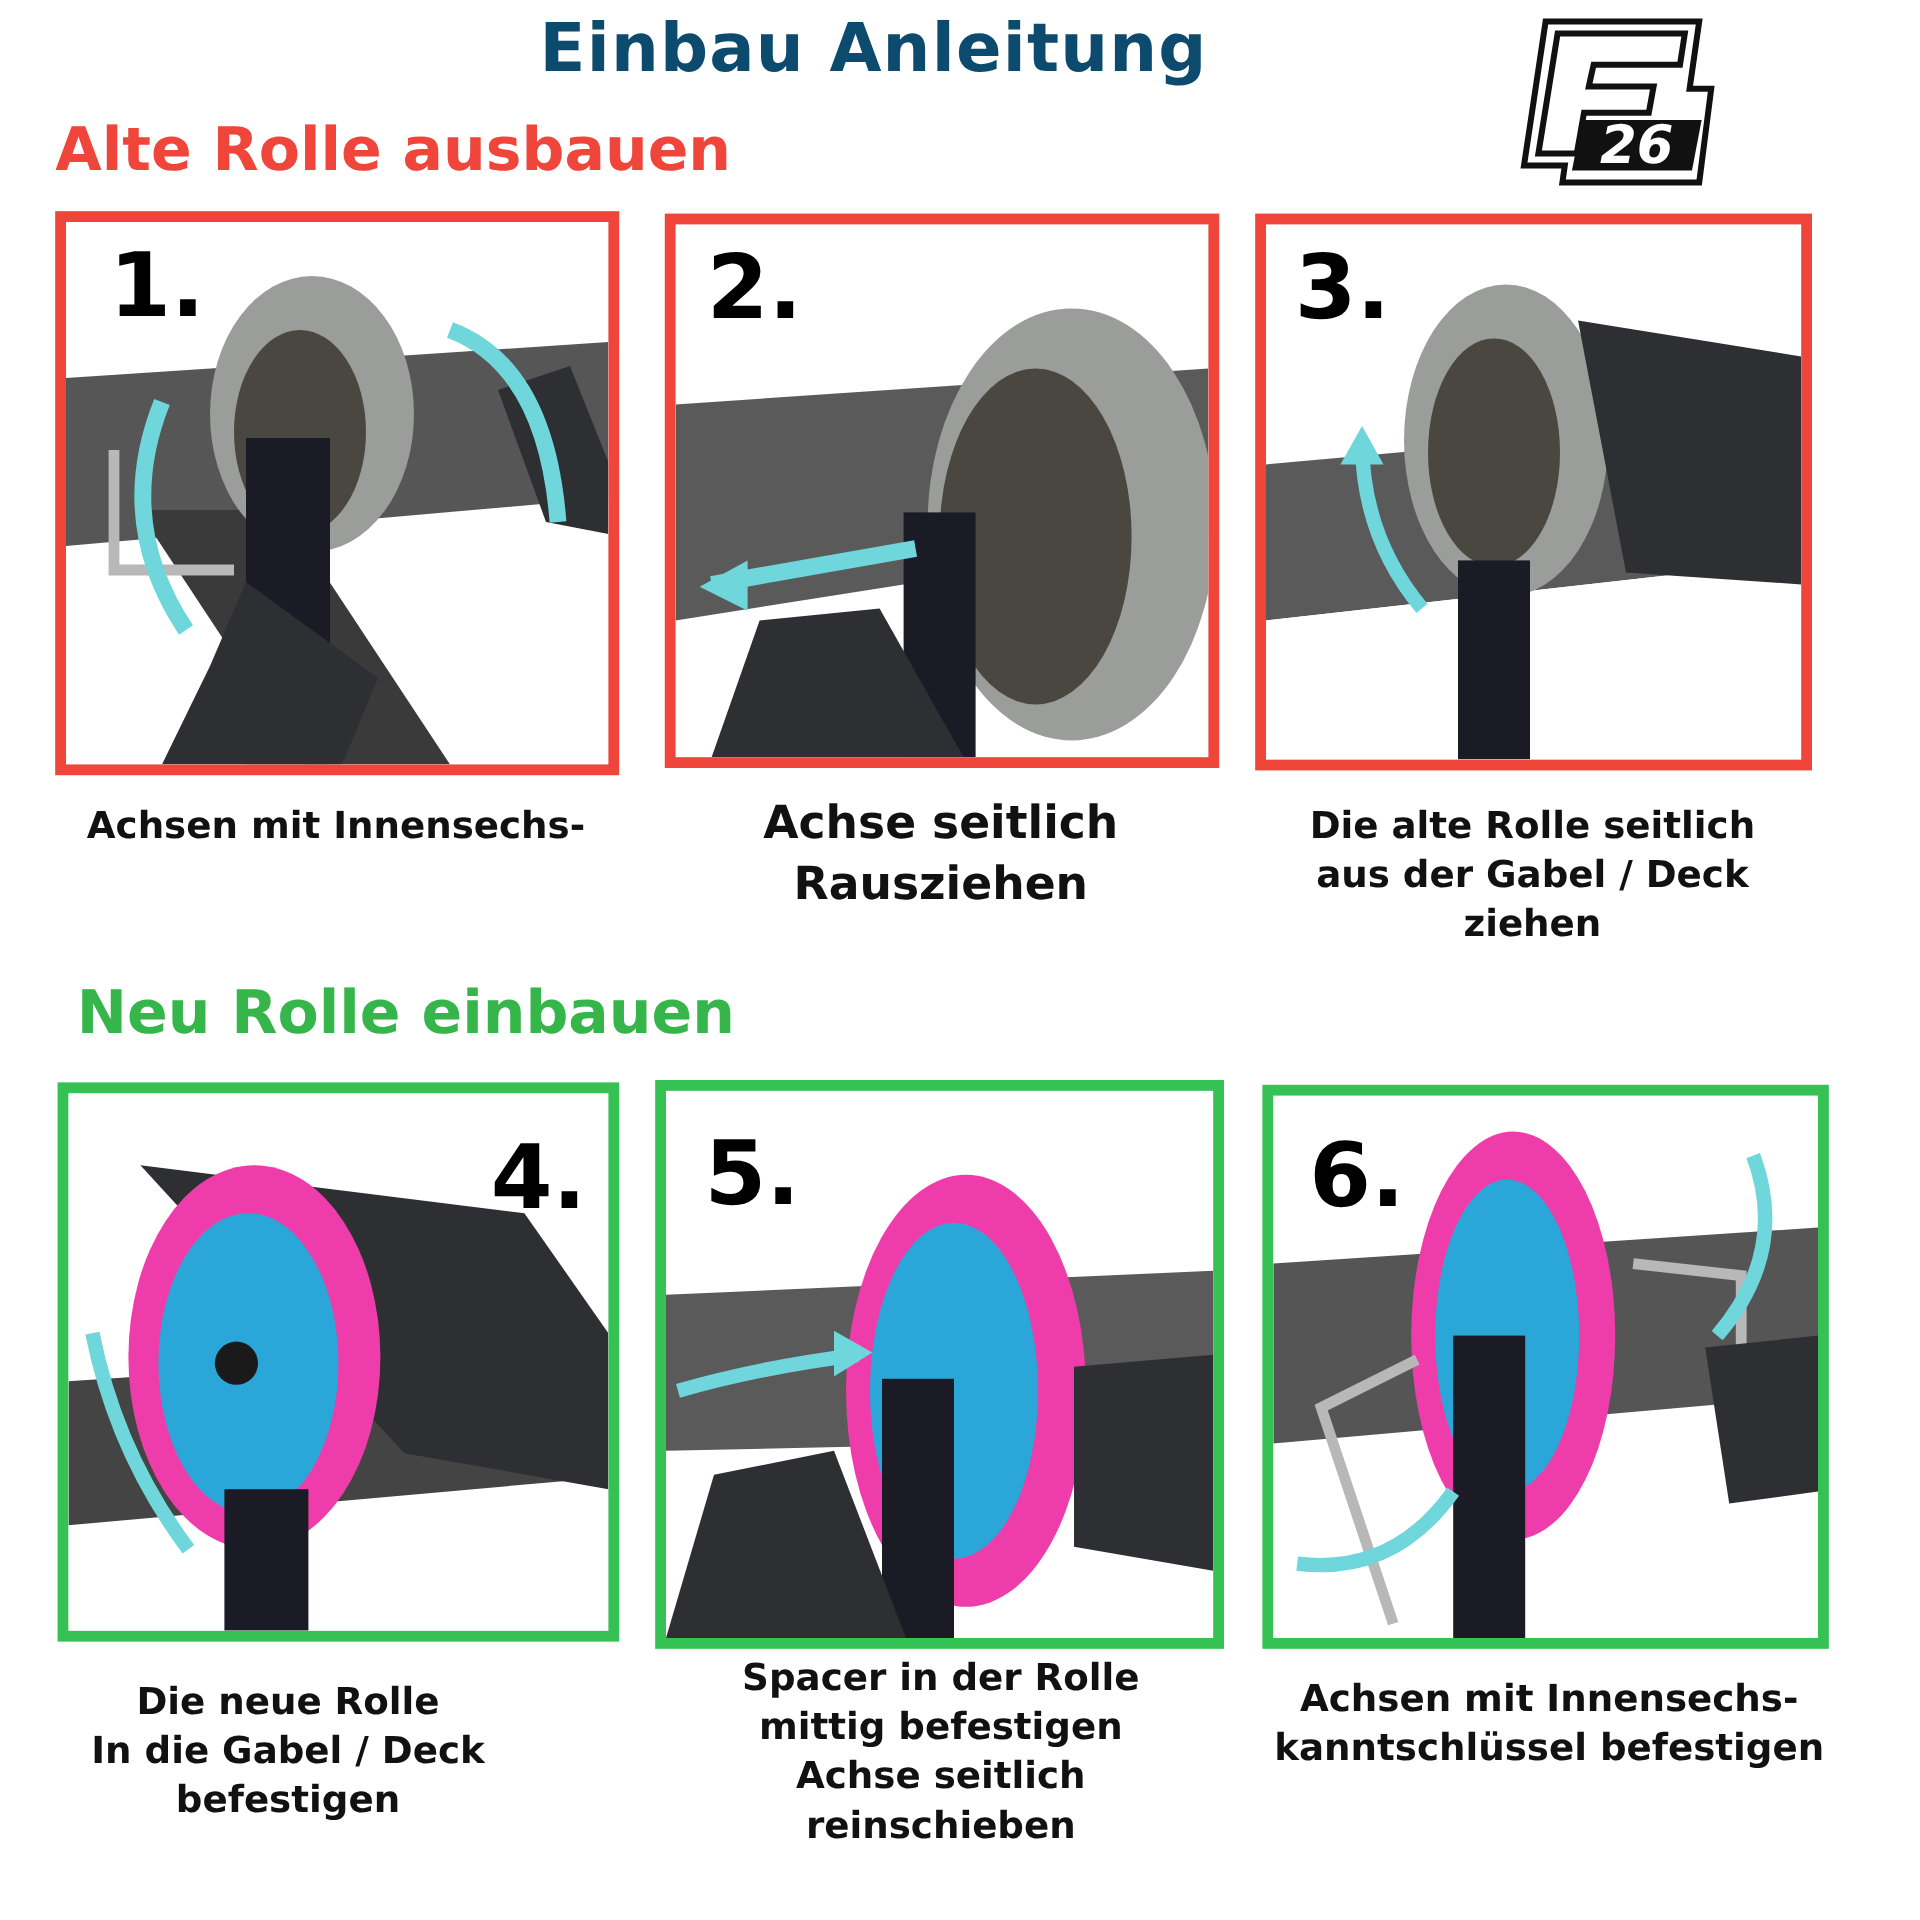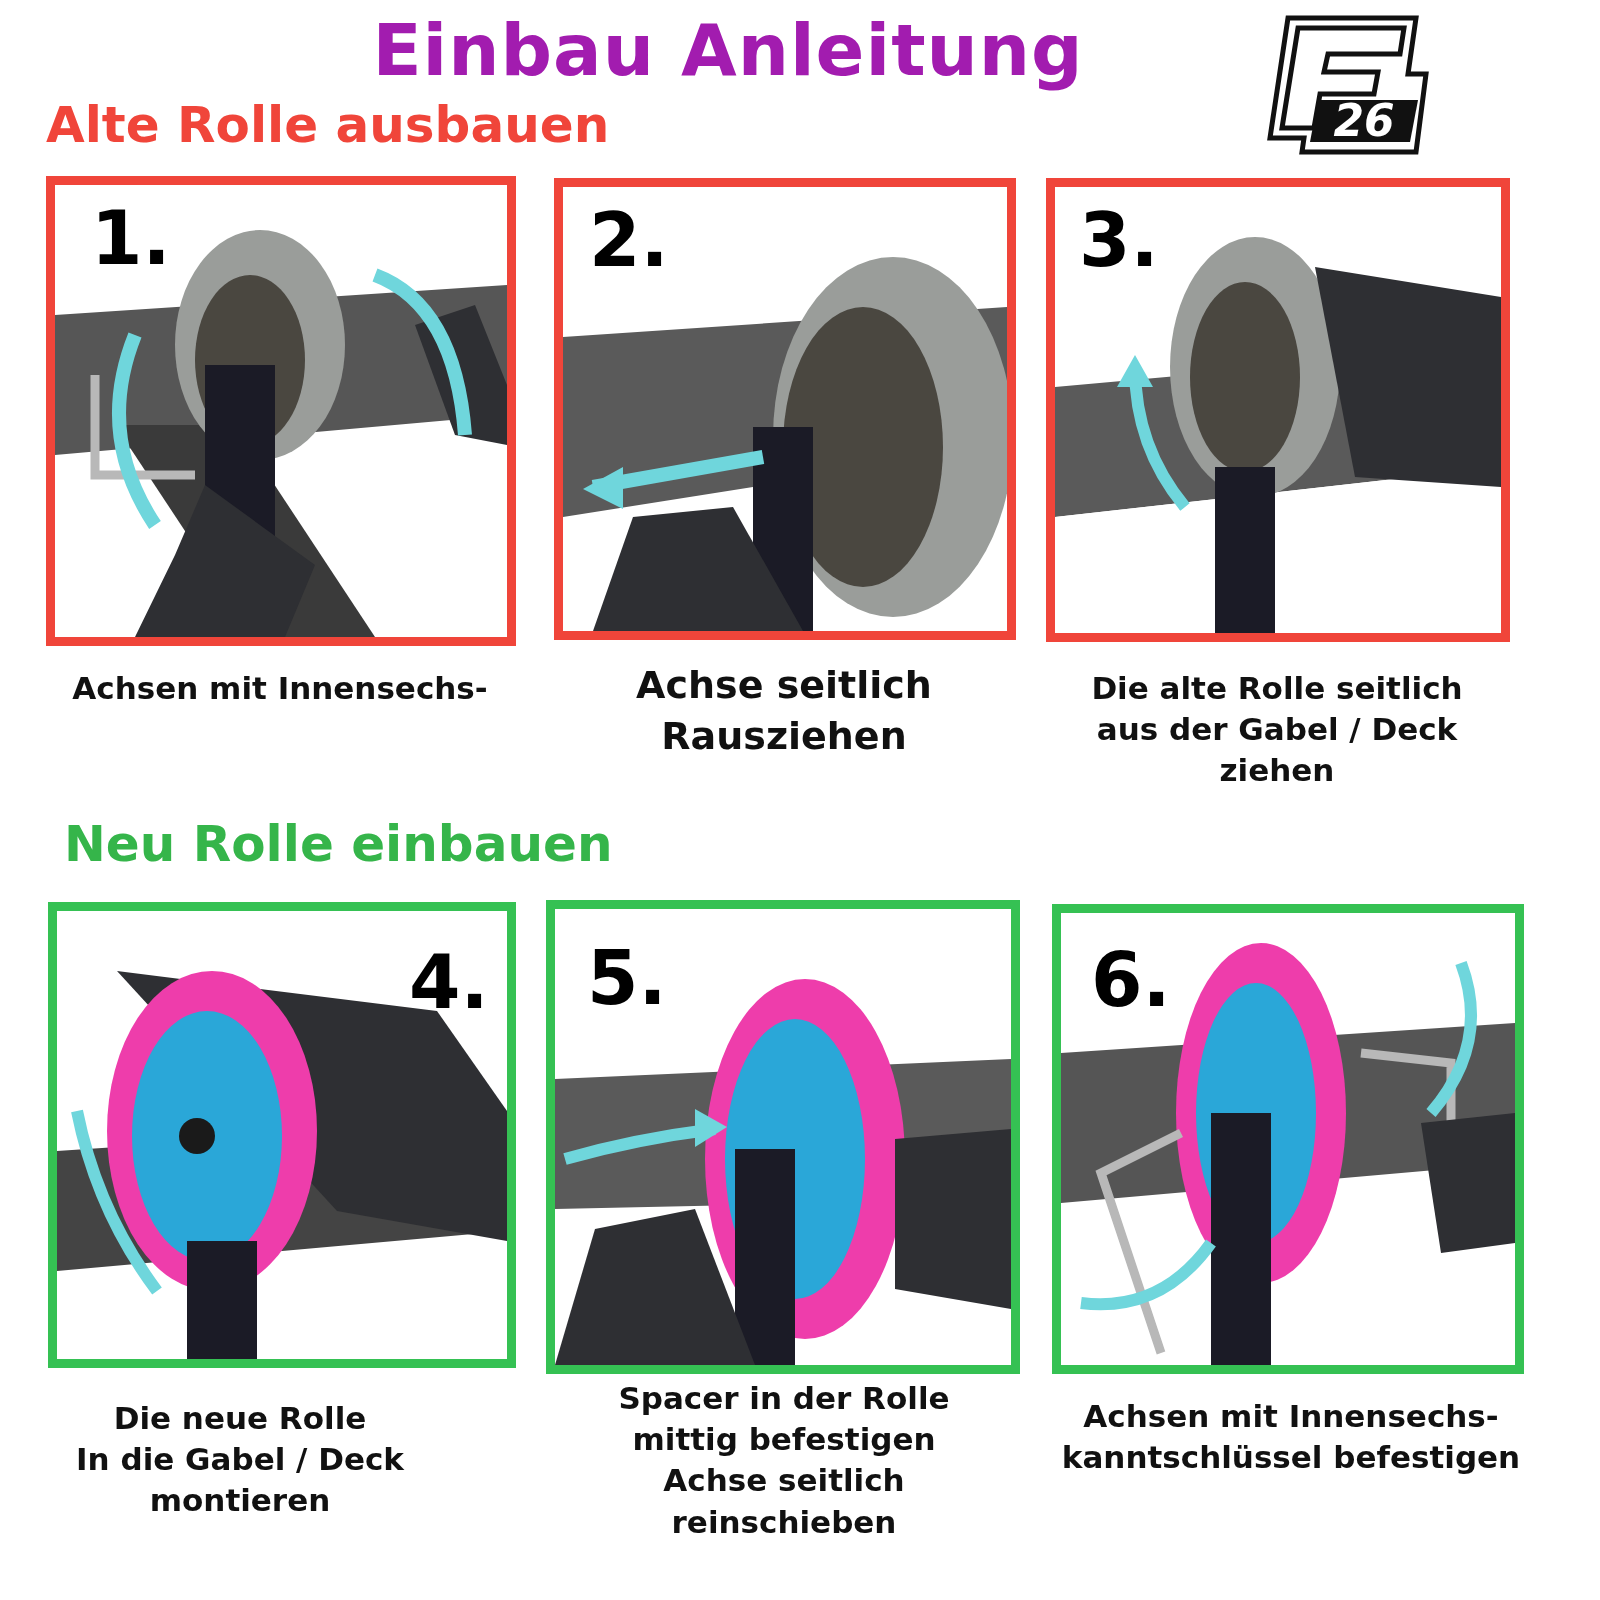--- a/index.html
+++ b/index.html
@@ -1,20 +1,20 @@
 <!DOCTYPE html>
 <html><head>
 <meta charset="utf-8">
 <style>
   html, body { margin: 0; padding: 0; background: #ffffff; }
   body { width: 1600px; height: 1600px; position: relative; overflow: hidden;
          font-family: "DejaVu Sans", sans-serif; color: #111; }
 
   .title { position: absolute; left: 0; width: 1456px; top: 8px; text-align: center;
-           font-size: 72px; font-weight: bold; letter-spacing: 1px; color: #a21caf; }
+           font-size: 56px; font-weight: bold; letter-spacing: 1px; color: #0c4a6e; }
   .section-heading { position: absolute; font-size: 50px; font-weight: bold; }
   .section-remove { left: 46px; top: 96px; color: #f0453a; }
   .section-install { left: 64px; top: 815px; color: #35b54a; }
 
   .logo { position: absolute; left: 1266px; top: 14px; width: 170px; height: 142px; }
 
   .step-frame { position: absolute; border: 9px solid; box-sizing: border-box; background: #f2f2f2; overflow: hidden; }
   .frame-red { border-color: #f0453a; }
   .frame-green { border-color: #35c153; }
 
@@ -139,21 +139,21 @@
   <span class="caption-line">Rausziehen</span>
 </div>
 <div class="caption" style="left:1040px;top:668px;width:474px;text-align:center;">
   <span class="caption-line">Die alte Rolle seitlich</span>
   <span class="caption-line">aus der Gabel / Deck</span>
   <span class="caption-line">ziehen</span>
 </div>
 <div class="caption" style="left:20px;top:1398px;width:440px;">
   <span class="caption-line">Die neue Rolle</span>
   <span class="caption-line">In die Gabel / Deck</span>
-  <span class="caption-line">montieren</span>
+  <span class="caption-line">befestigen</span>
 </div>
 <div class="caption" style="left:554px;top:1378px;width:460px;">
   <span class="caption-line">Spacer in der Rolle</span>
   <span class="caption-line">mittig befestigen</span>
   <span class="caption-line">Achse seitlich</span>
   <span class="caption-line">reinschieben</span>
 </div>
 <div class="caption" style="left:1046px;top:1396px;width:490px;">
   <span class="caption-line">Achsen mit Innensechs-</span>
   <span class="caption-line">kanntschlüssel befestigen</span>

